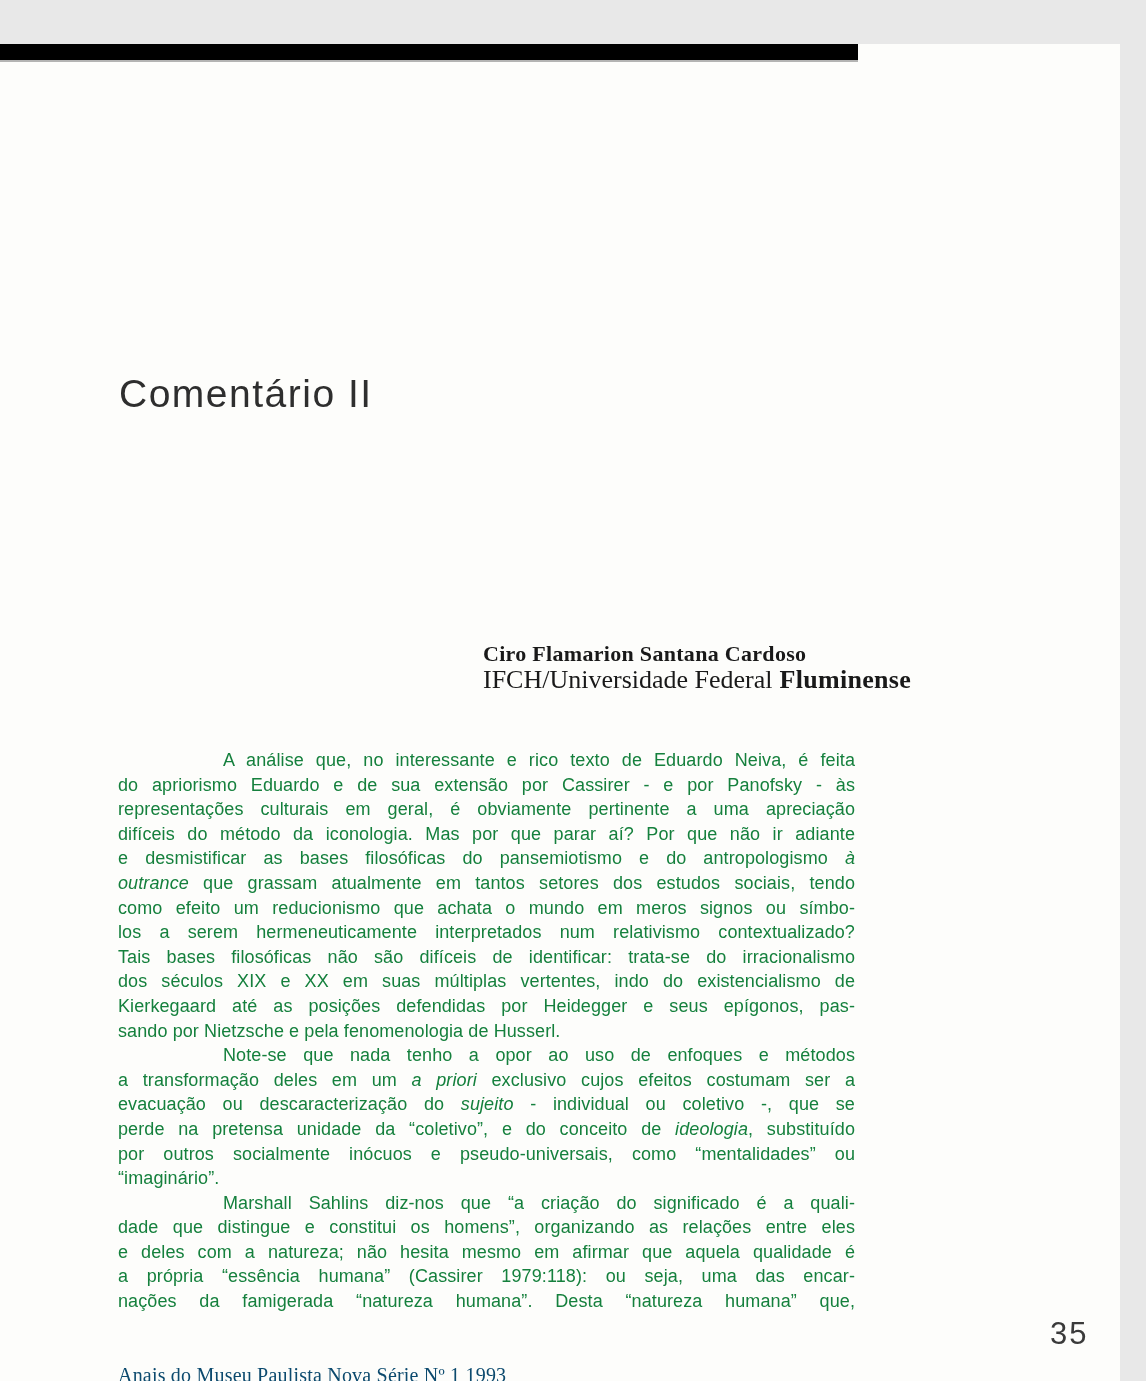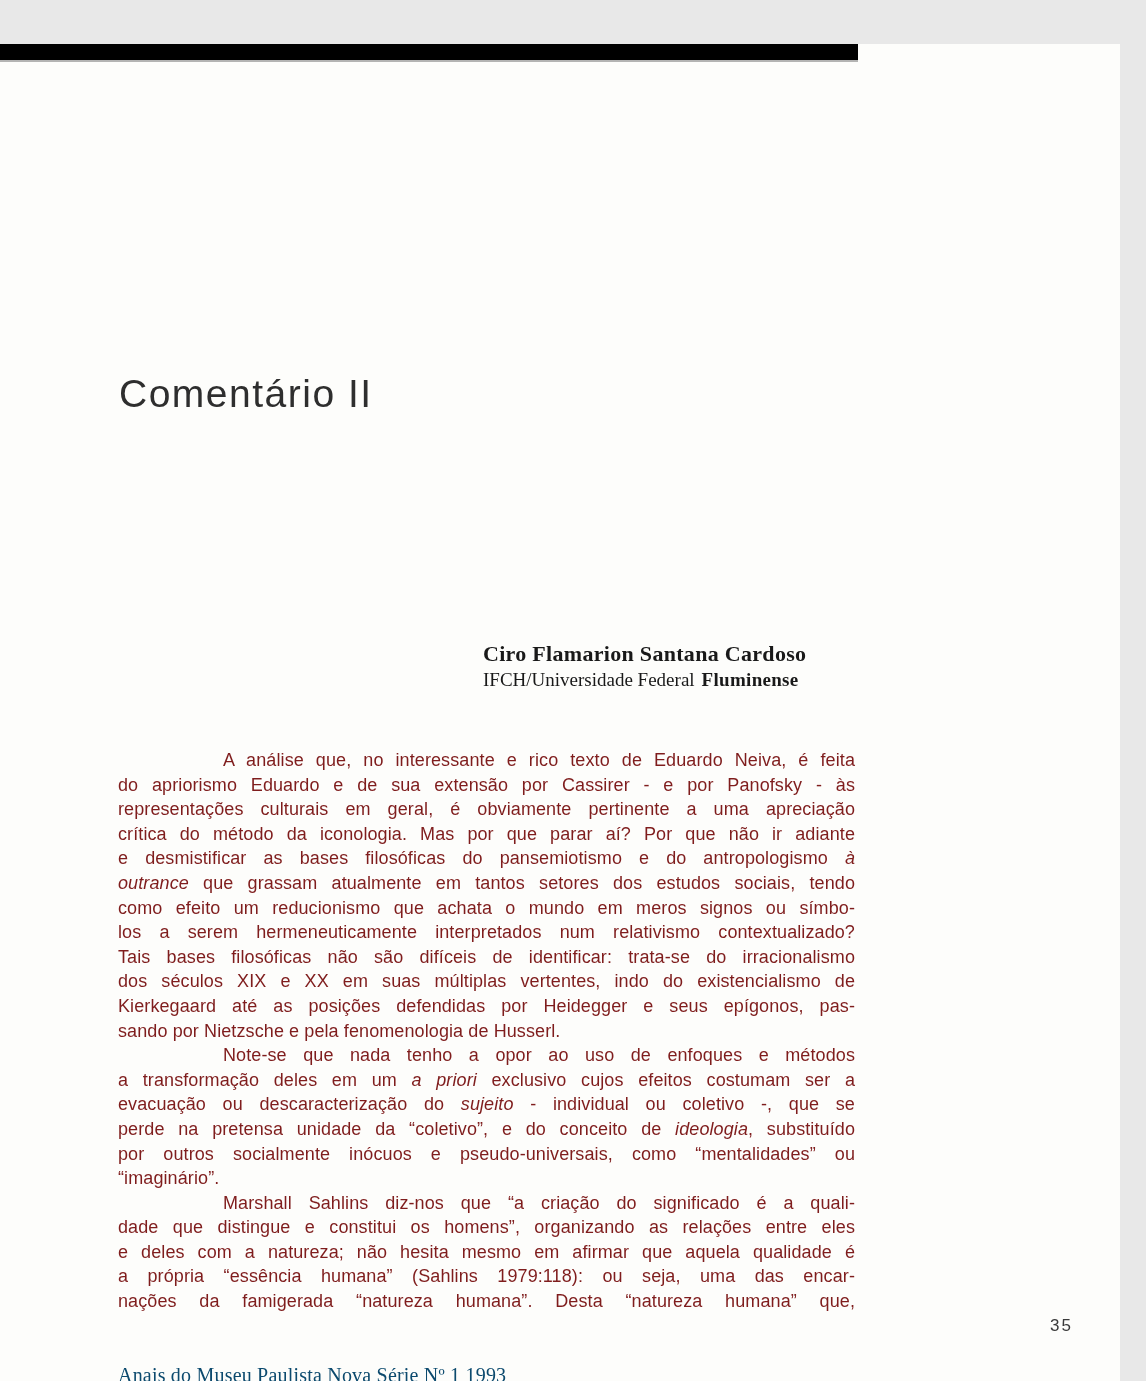--- a/index.html
+++ b/index.html
@@ -40,40 +40,40 @@
     left: 483px; top: 597px;
     font-family: "Liberation Serif", serif;
     color: #191919;
     line-height: 26px;
   }
   .author .name {
     font-weight: 700;
     font-size: 22px;
     letter-spacing: 0.3px;
   }
-  .author .affil { font-size: 19px; }
+  .author .affil { font-size: 26px; }
   .affil-strong { font-weight: 600; margin-left: 7px; letter-spacing: 0.3px; }
   .body-text {
     position: absolute;
     left: 118px; top: 704px;
     width: 737px;
     font-size: 18px;
     line-height: 24.6px;
-    color: #7f1d1d;
+    color: #15803d;
     font-weight: 400;
     letter-spacing: 0.1px;
   }
   .line { text-align: justify; text-align-last: justify; }
   .line.last { text-align-last: left; }
   .line.indent { padding-left: 105px; }
   .it { font-style: italic; }
   .page-number {
     position: absolute;
     left: 1050px; top: 1272px;
-    font-size: 17px;
+    font-size: 31px;
     color: #3a3a3a;
     font-weight: 300;
     letter-spacing: 2px;
   }
   .footer {
     position: absolute;
     left: 118px; top: 1320px;
     font-family: "Liberation Serif", serif;
     font-size: 20px;
     color: #0c4a6e;
@@ -92,39 +92,39 @@
     <div class="name">Ciro Flamarion Santana Cardoso</div>
     <div class="affil">
       <span>IFCH/Universidade Federal</span><span class="affil-strong">Fluminense</span>
     </div>
   </div>
 
   <div class="body-text">
       <div class="line indent"><span>A análise que, no interessante e rico texto de Eduardo Neiva, é feita</span></div>
       <div class="line"><span>do apriorismo Eduardo e de sua extensão por Cassirer - e por Panofsky - às</span></div>
       <div class="line"><span>representações culturais em geral, é obviamente pertinente a uma apreciação</span></div>
-      <div class="line"><span>crítica do método da iconologia. Mas por que parar aí? Por que não ir adiante</span></div>
+      <div class="line"><span>difíceis do método da iconologia. Mas por que parar aí? Por que não ir adiante</span></div>
       <div class="line"><span>e desmistificar as bases filosóficas do pansemiotismo e do antropologismo </span><span class="it">à</span></div>
       <div class="line"><span class="it">outrance</span><span> que grassam atualmente em tantos setores dos estudos sociais, tendo</span></div>
       <div class="line"><span>como efeito um reducionismo que achata o mundo em meros signos ou símbo-</span></div>
       <div class="line"><span>los a serem hermeneuticamente interpretados num relativismo contextualizado?</span></div>
       <div class="line"><span>Tais bases filosóficas não são difíceis de identificar: trata-se do irracionalismo</span></div>
       <div class="line"><span>dos séculos XIX e XX em suas múltiplas vertentes, indo do existencialismo de</span></div>
       <div class="line"><span>Kierkegaard até as posições defendidas por Heidegger e seus epígonos, pas-</span></div>
       <div class="line last"><span>sando por Nietzsche e pela fenomenologia de Husserl.</span></div>
       <div class="line indent"><span>Note-se que nada tenho a opor ao uso de enfoques e métodos</span></div>
       <div class="line"><span>a transformação deles em um </span><span class="it">a priori</span><span> exclusivo cujos efeitos costumam ser a</span></div>
       <div class="line"><span>evacuação ou descaracterização do </span><span class="it">sujeito</span><span> - individual ou coletivo -, que se</span></div>
       <div class="line"><span>perde na pretensa unidade da “coletivo”, e do conceito de </span><span class="it">ideologia</span><span>, substituído</span></div>
       <div class="line"><span>por outros socialmente inócuos e pseudo-universais, como “mentalidades” ou</span></div>
       <div class="line last"><span>“imaginário”.</span></div>
       <div class="line indent"><span>Marshall Sahlins diz-nos que “a criação do significado é a quali-</span></div>
       <div class="line"><span>dade que distingue e constitui os homens”, organizando as relações entre eles</span></div>
       <div class="line"><span>e deles com a natureza; não hesita mesmo em afirmar que aquela qualidade é</span></div>
-      <div class="line"><span>a própria “essência humana” (Sahlins 1979:118): ou seja, uma das encar-</span></div>
+      <div class="line"><span>a própria “essência humana” (Cassirer 1979:118): ou seja, uma das encar-</span></div>
       <div class="line"><span>nações da famigerada “natureza humana”. Desta “natureza humana” que,</span></div>
     </div>
 
   <div class="page-number">35</div>
 
   <div class="footer">Anais do Museu Paulista Nova Série Nº 1 1993</div>
 
   <div class="bar-bottom"></div>
 </div>
 

